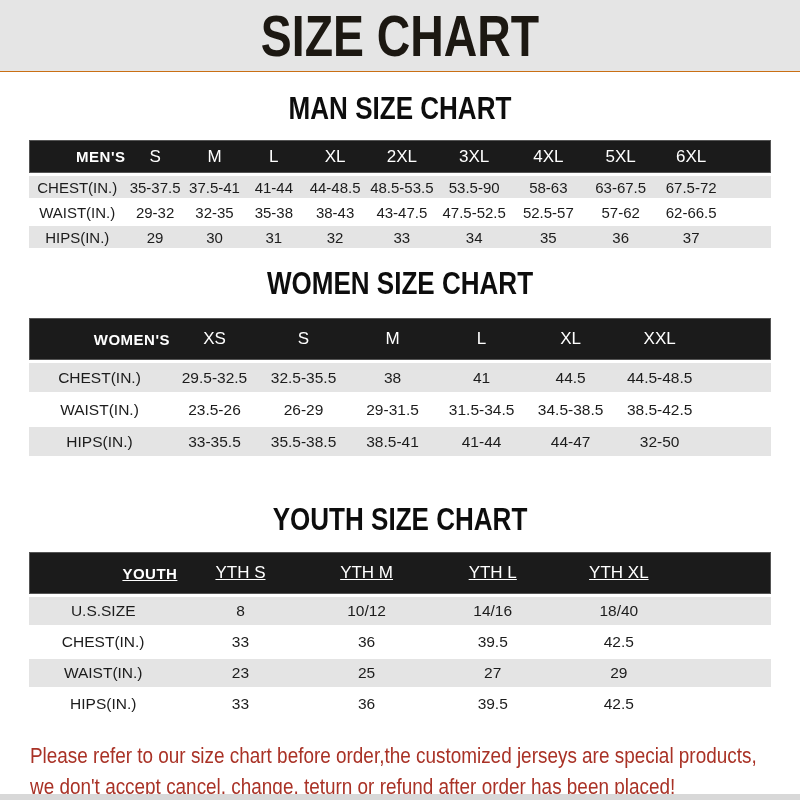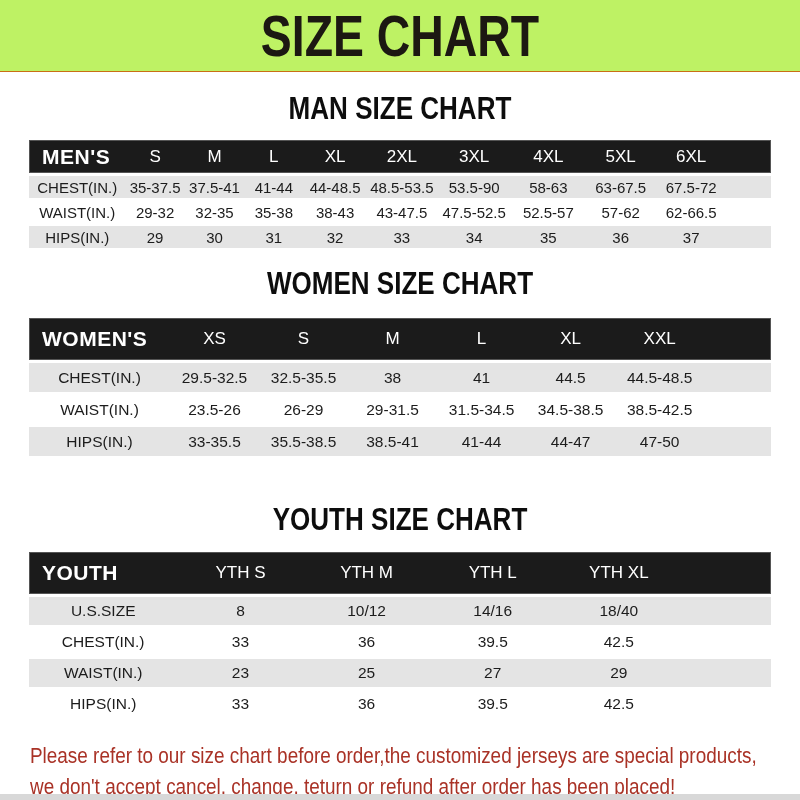--- a/index.html
+++ b/index.html
@@ -5,21 +5,21 @@
   html, body { margin: 0; padding: 0; }
   body {
     width: 800px; height: 800px;
     background: #ffffff;
     font-family: "Liberation Sans", sans-serif;
     position: relative;
     overflow: hidden;
   }
   .banner {
     height: 72px; width: 100%;
-    background: #bef264;
+    background: #e5e5e5;
     display: flex; align-items: center; justify-content: center;
     border-bottom: 1px solid #c96f15;
     box-sizing: border-box;
   }
   .banner-title {
     font-size: 58px; font-weight: 700; color: #1c1812;
     transform: scaleX(0.8);
     letter-spacing: 0px;
     white-space: nowrap;
   }
@@ -42,29 +42,29 @@
   table.size-table th, table.size-table td {
     padding: 0; text-align: center; white-space: nowrap;
     overflow: visible;
   }
   tr.hdr-row th {
     background: #1b1b1b; color: #ffffff;
     font-weight: 400; font-size: 17px;
     border-top: 1px solid #555; border-bottom: 1px solid #555;
   }
   tr.hdr-row th.hdr-label {
-    text-align: left; padding-left: 12px;
-    font-weight: 700; font-size: 21px;
+    text-align: right; padding-left: 12px;
+    font-weight: 700; font-size: 15px;
     letter-spacing: 0.5px;
     border-left: 1px solid #555;
   }
   tr.hdr-row th:last-child { border-right: 1px solid #555; }
   .tbl-men   tr.hdr-row th { height: 31px; }
   .tbl-women tr.hdr-row th { height: 40px; }
-  .tbl-youth tr.hdr-row th { height: 40px; }
+  .tbl-youth tr.hdr-row th { height: 40px; text-decoration: underline; }
 
   tbody td { font-size: 15px; color: #1c1c1c; }
   .tbl-men   tbody td { height: 22px; }
   .tbl-women tbody td { height: 29px; font-size: 15.5px; }
   .tbl-youth tbody td { height: 28px; font-size: 15.5px; }
   tr.row-gray  td { background: #E4E4E4; }
   tr.row-white td { background: #ffffff; }
 
   .disclaimer {
     margin: 20px 0 0 30px;
@@ -208,21 +208,21 @@
           <td>38.5-42.5</td>
           <td></td>
         </tr>
         <tr class="row-gray">
           <td>HIPS(IN.)</td>
           <td>33-35.5</td>
           <td>35.5-38.5</td>
           <td>38.5-41</td>
           <td>41-44</td>
           <td>44-47</td>
-          <td>47-50</td>
+          <td>32-50</td>
           <td></td>
         </tr>
       </tbody>
     </table>
 </section>
 
 <section>
   <h2 class="section-title title-youth">YOUTH SIZE CHART</h2>
   <table class="size-table tbl-youth">
       <colgroup>

